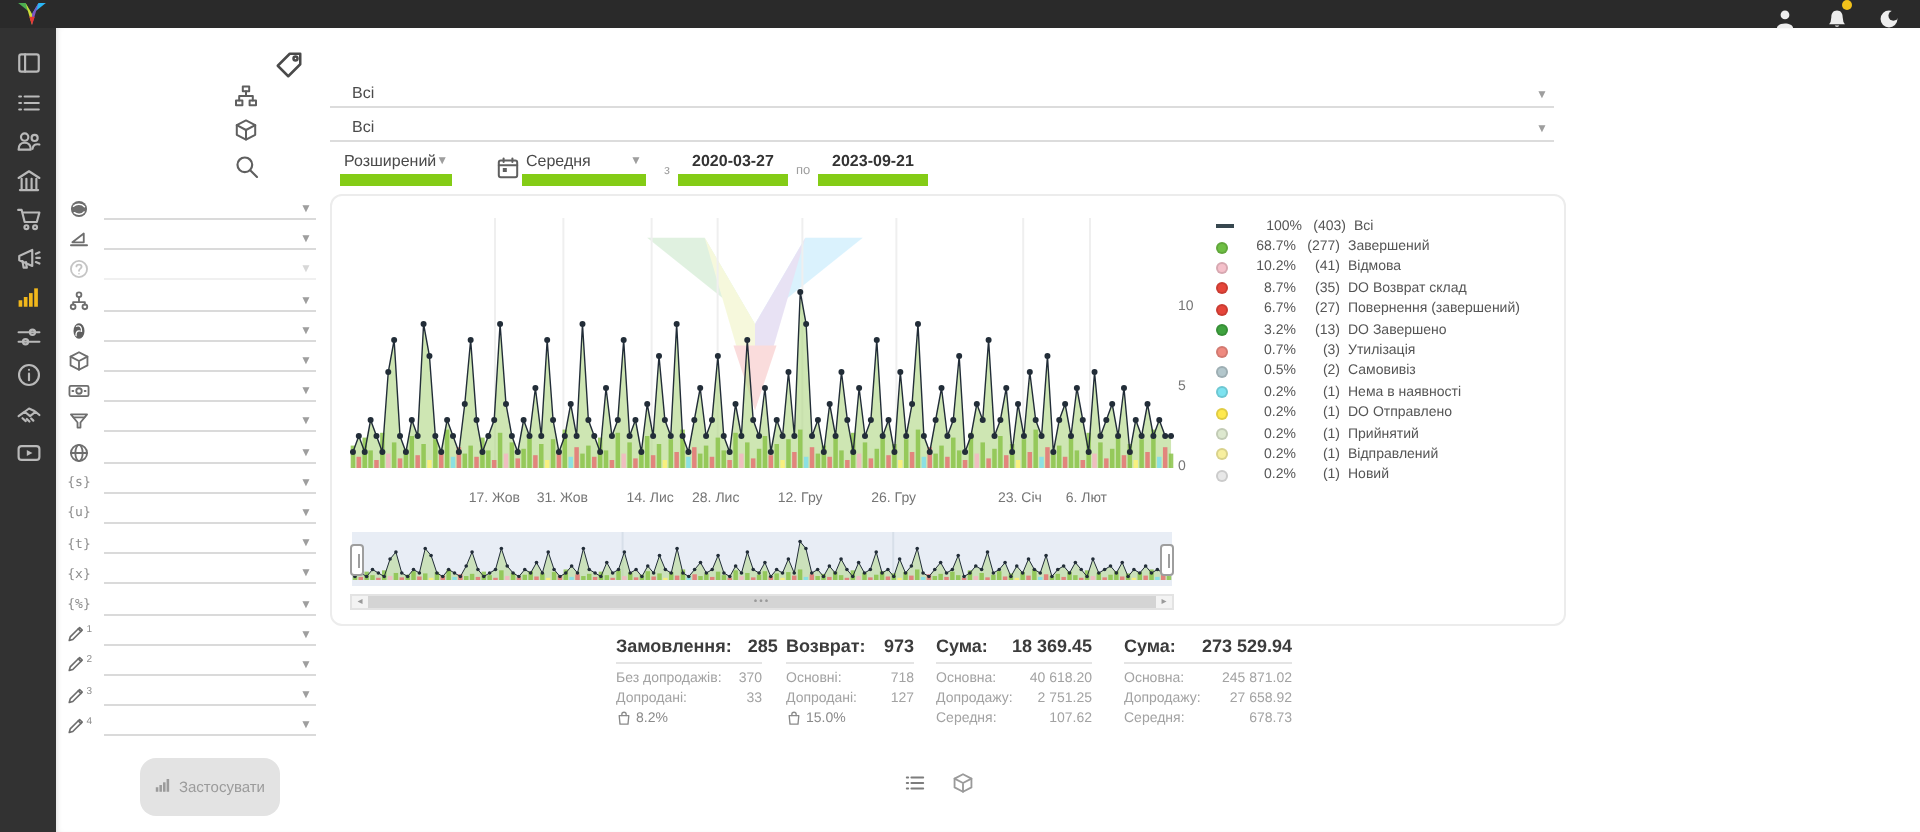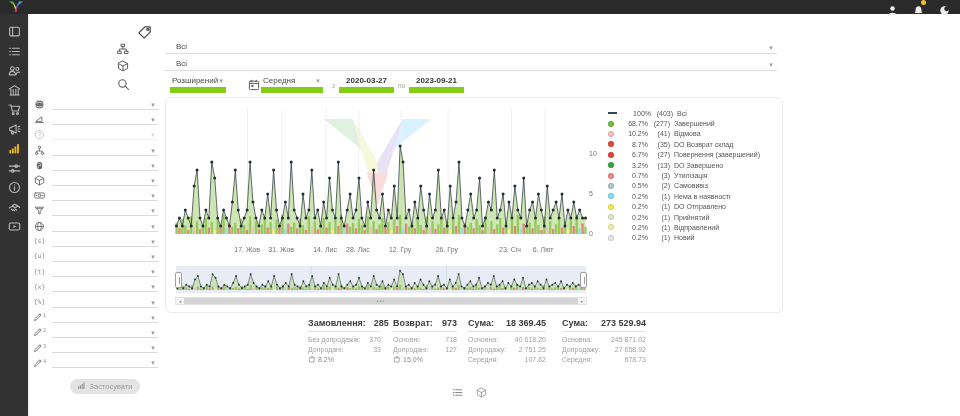--- a/index.html
+++ b/index.html
@@ -27,21 +27,21 @@
   .lbl-xs{position:absolute;font-size:6.5px;color:#9e9e9e;}
   
   #fpanel{position:absolute;left:33px;top:97px;width:125px;}
   .f-row{height:15.2px;display:flex;align-items:center;}
   .f-row.disabled{opacity:.4;}
   .f-ico{width:13px;display:flex;justify-content:center;color:#6e6e6e;}
   .f-braces{font-size:6.5px;color:#8d8d8d;font-family:"DejaVu Sans Mono",monospace;}
   .f-sub{font-size:5px;color:#8d8d8d;margin-left:.5px;}
   .f-field{flex:1;margin-left:6px;border-bottom:1px solid #dadada;display:flex;justify-content:flex-end;
            align-items:flex-end;height:11px;cursor:pointer;padding:0 2px 1px 0;}
-  #applyBtn{position:absolute;left:70px;top:379px;width:70px;height:15px;border-radius:8px;background:#e3e3e3;
+  #applyBtn{position:absolute;left:70px;top:379px;width:70px;height:29px;border-radius:8px;background:#e3e3e3;
             border:none;display:flex;align-items:center;justify-content:center;gap:3px;font-size:7.5px;
             color:#9b9b9b;cursor:pointer;font-family:inherit;}
   
   #card{position:absolute;left:165px;top:97px;width:618px;height:216px;border:1px solid #ececec;border-radius:6px;background:#fff;}
   #mainChart{position:absolute;left:175px;top:103px;}
   #watermark{position:absolute;left:320px;top:112px;opacity:.17;pointer-events:none;}
   .ytick{position:absolute;font-size:7px;color:#757575;left:589px;}
   .xlab{position:absolute;top:246px;font-size:7px;color:#757575;transform:translateX(-50%);white-space:nowrap;}
   
   #legend{position:absolute;left:608px;top:108px;}

